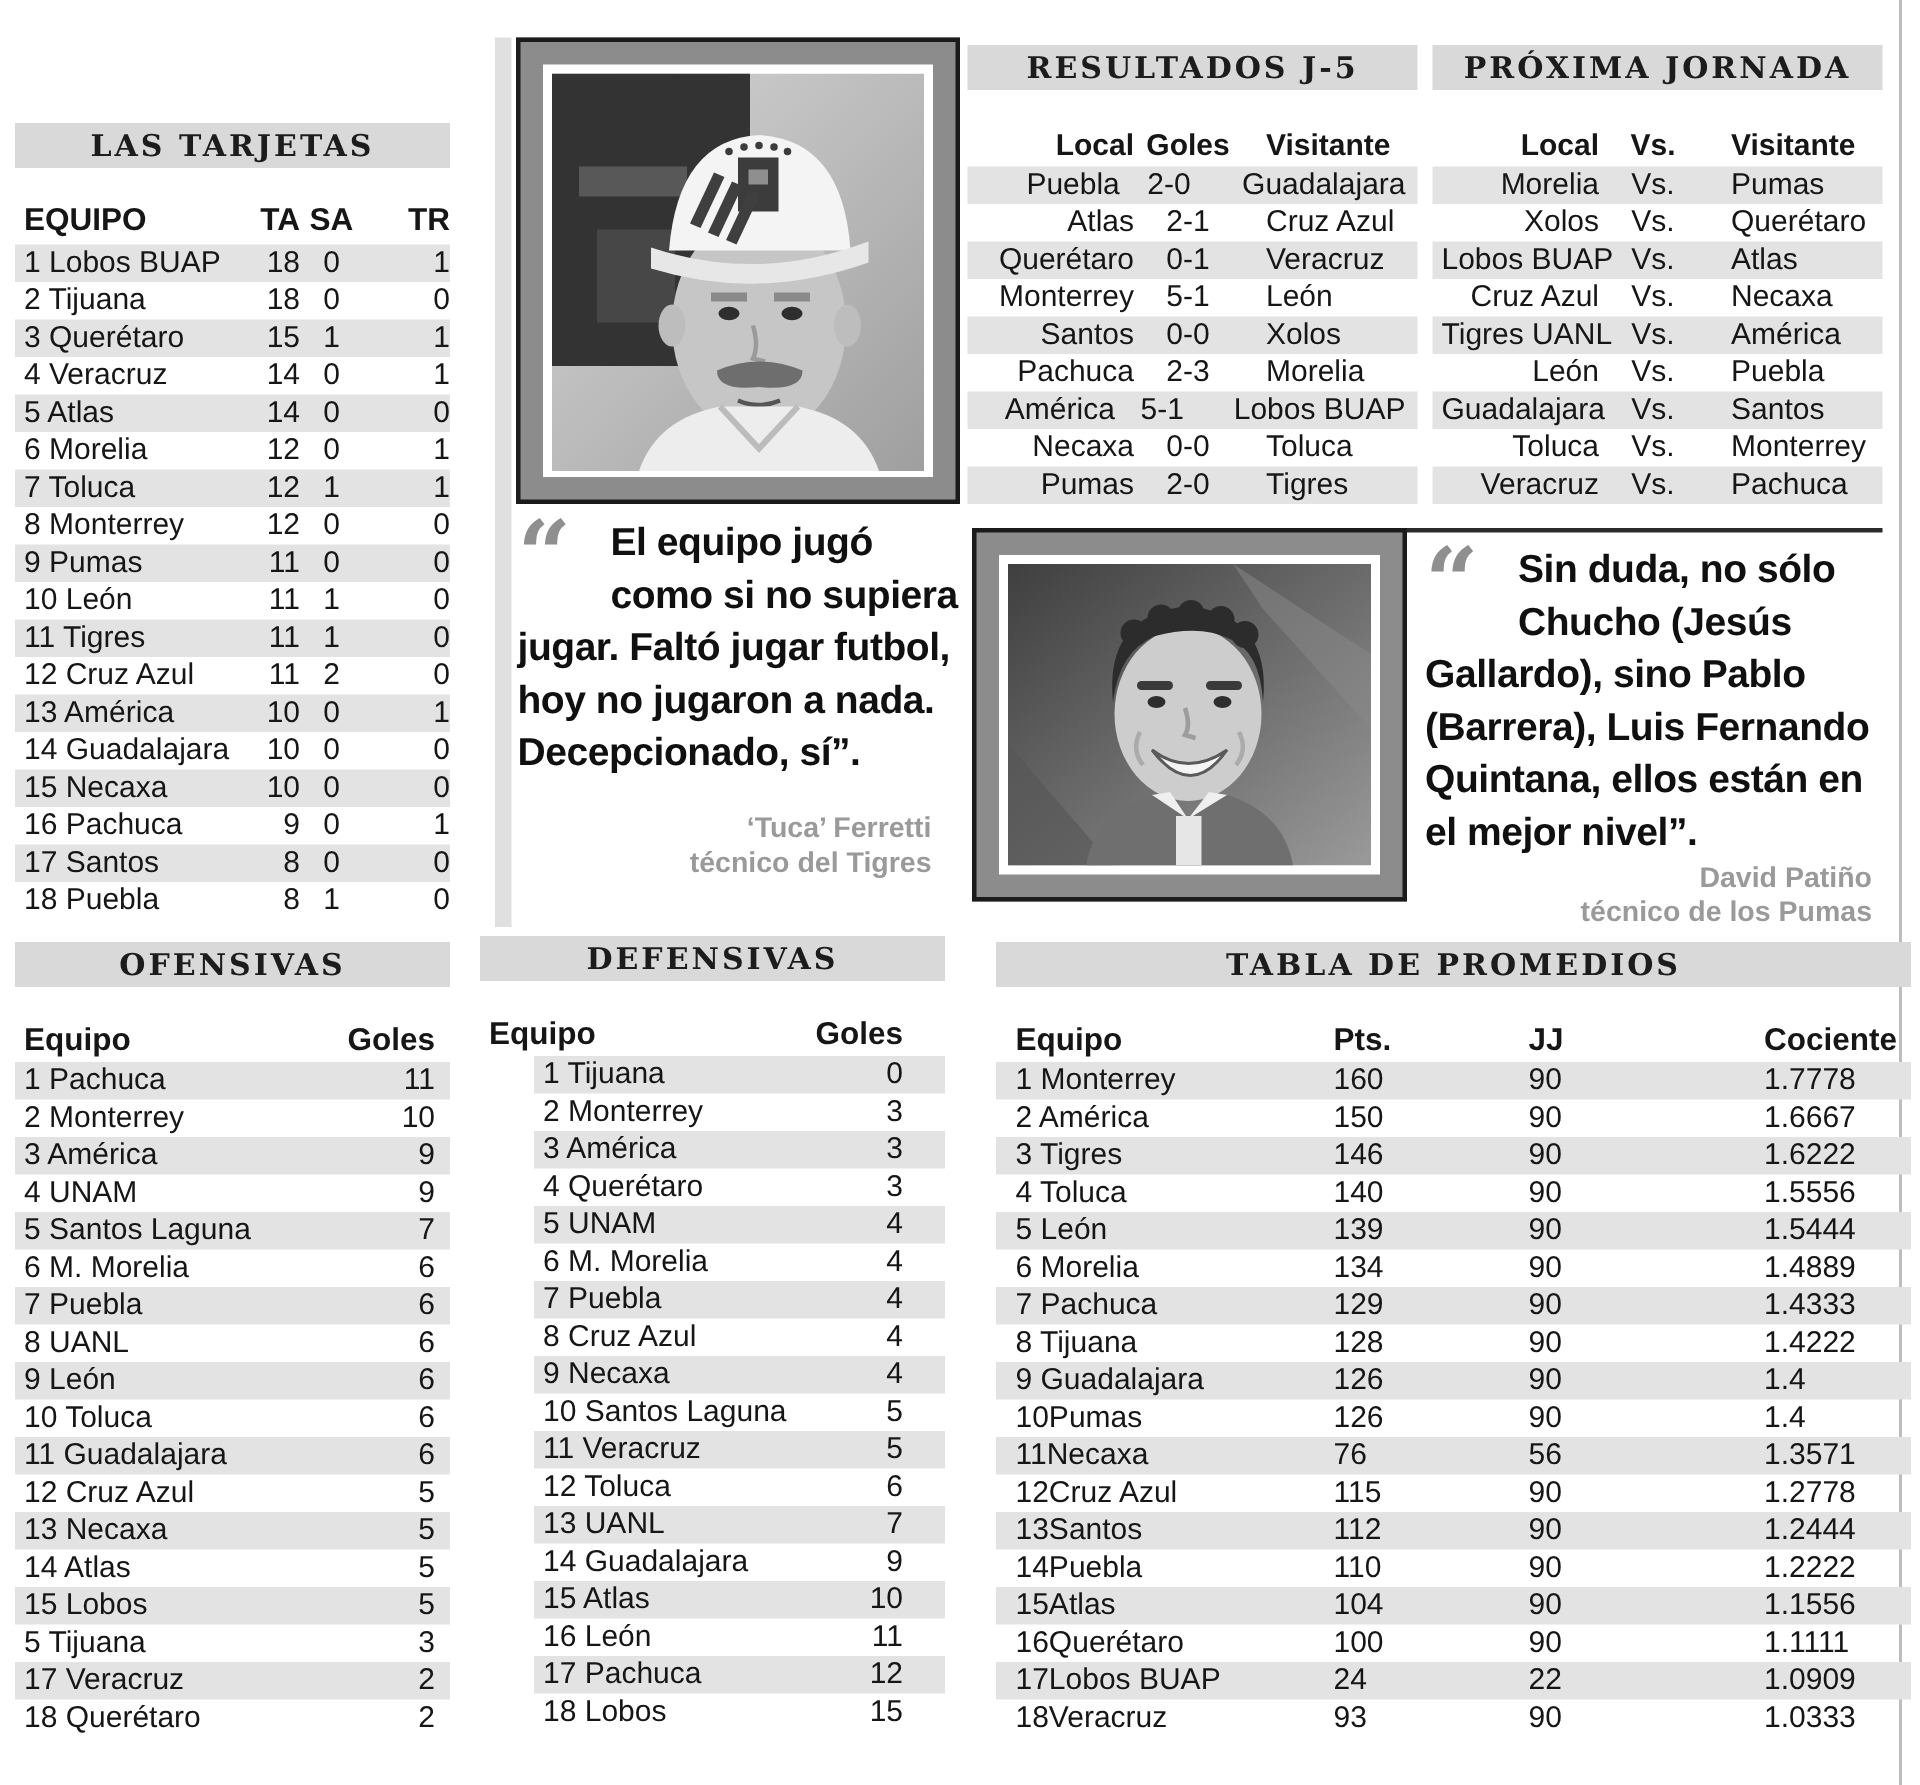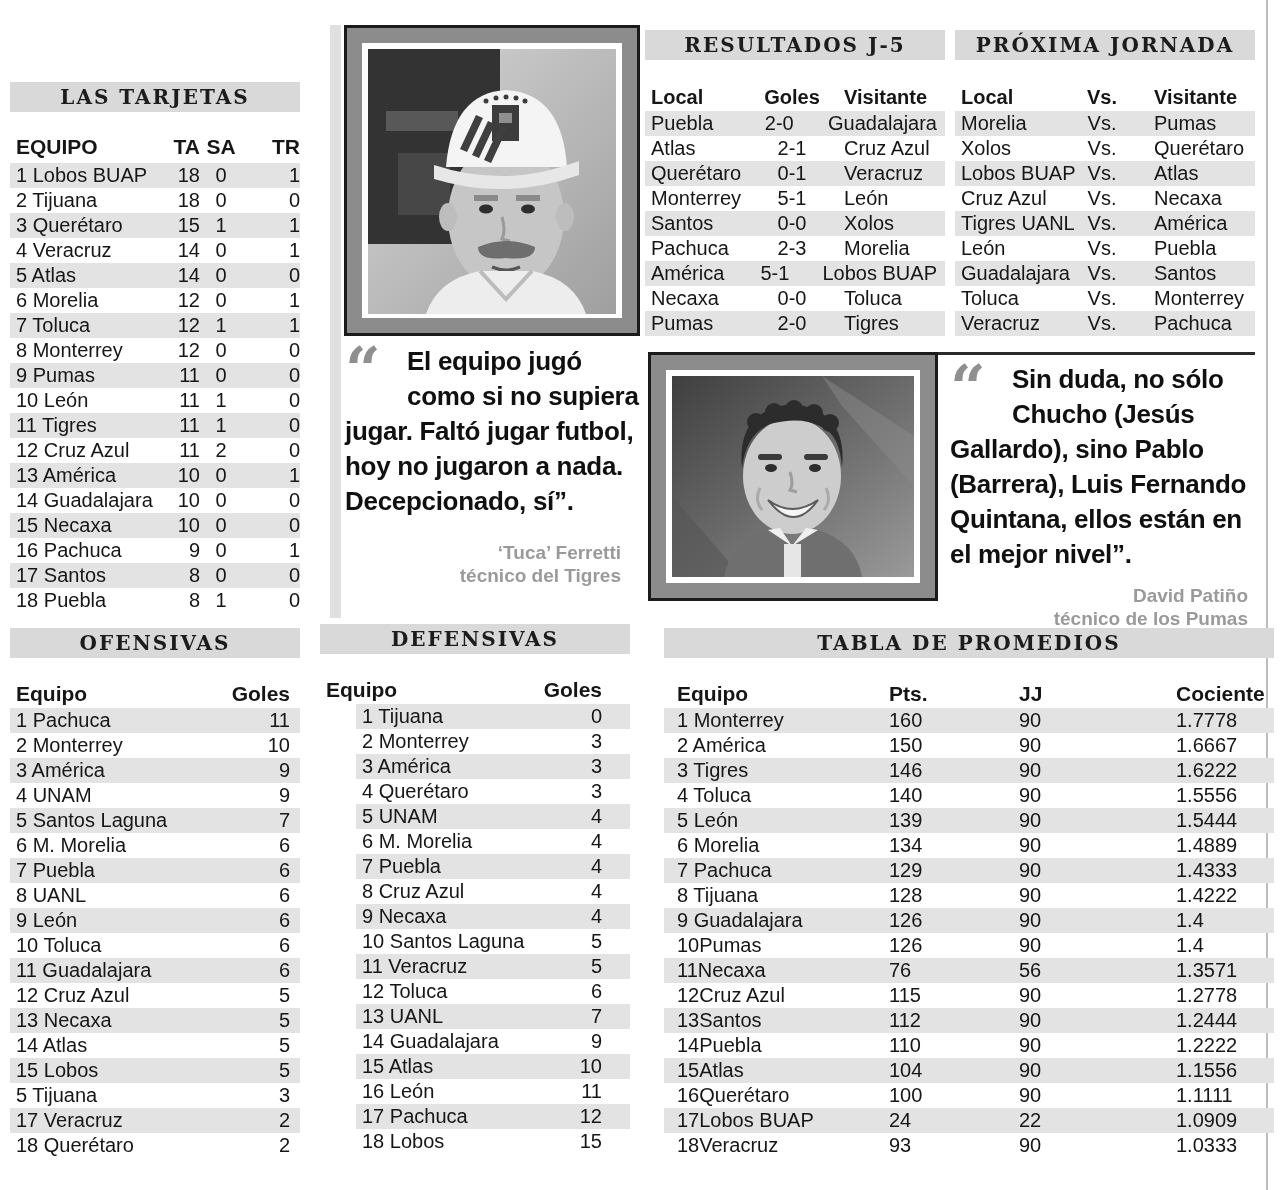--- a/index.html
+++ b/index.html
@@ -12,21 +12,21 @@
   .thead{position:absolute;left:0;right:0;display:flex;font-weight:bold;font-size:21px;height:28px;line-height:28px;}
   .rows{position:absolute;left:0;right:0;}
   .row{display:flex;height:25px;line-height:25px;font-size:20px;}
   .rows .row:nth-child(odd){background:#e3e3e3;}
   
   .t-name{flex:1;padding-left:6px;white-space:nowrap;}
   .t-ta{width:40px;text-align:right;}
   .t-sa{width:42px;text-align:center;}
   .t-tr{width:58px;text-align:right;}
   
-  .r-local{width:105px;padding-left:6px;white-space:nowrap;}
+  .r-local{width:105px;padding-left:6px;white-space:nowrap;text-align:right;}
   .r-goles{width:72px;text-align:center;}
   .r-vis{flex:1;text-align:left;padding-right:8px;white-space:nowrap;margin-left:16px;}
   
   .o-name{flex:1;padding-left:6px;white-space:nowrap;}
   .o-val{width:70px;text-align:right;padding-right:10px;}
   .def .o-val{padding-right:28px;}
   
   .p-eq{width:212px;padding-left:13px;white-space:nowrap;}
   .p-pts{width:130px;}
   .p-jj{width:157px;}
@@ -368,21 +368,21 @@
         <path d="M96,154 L120,170 L108,152 Z" fill="#efefef"></path>
         <path d="M146,154 L120,170 L134,152 Z" fill="#efefef"></path>
         <rect x="112" y="168" width="17" height="33" fill="#e6e6e6"></rect>
       </svg>
     </div>
   </div>
 
   <div class="quote" style="left:950px;top:362px;width:306px;">
     <span class="quote-mark">“</span>
     <div class="quote-text">Sin duda, no sólo Chucho (Jesús Gallardo), sino Pablo (Barrera), Luis Fernando Quintana, ellos están en el mejor nivel”.</div>
-    <div class="quote-attr" style="margin-top:12px;padding-right:8px;">
+    <div class="quote-attr" style="margin-top:2px;padding-right:8px;">
       <div>David Patiño</div>
       <div>técnico de los Pumas</div>
     </div>
   </div>
 
   <div class="section" id="sec-ofensivas" style="left:10px;top:628px;width:290px;height:535px;">
     <div class="titlebar">OFENSIVAS</div>
     <div class="thead" style="top:52px;font-size:21px;">
       <span class="o-name">Equipo</span>
       <span class="o-val">Goles</span>

